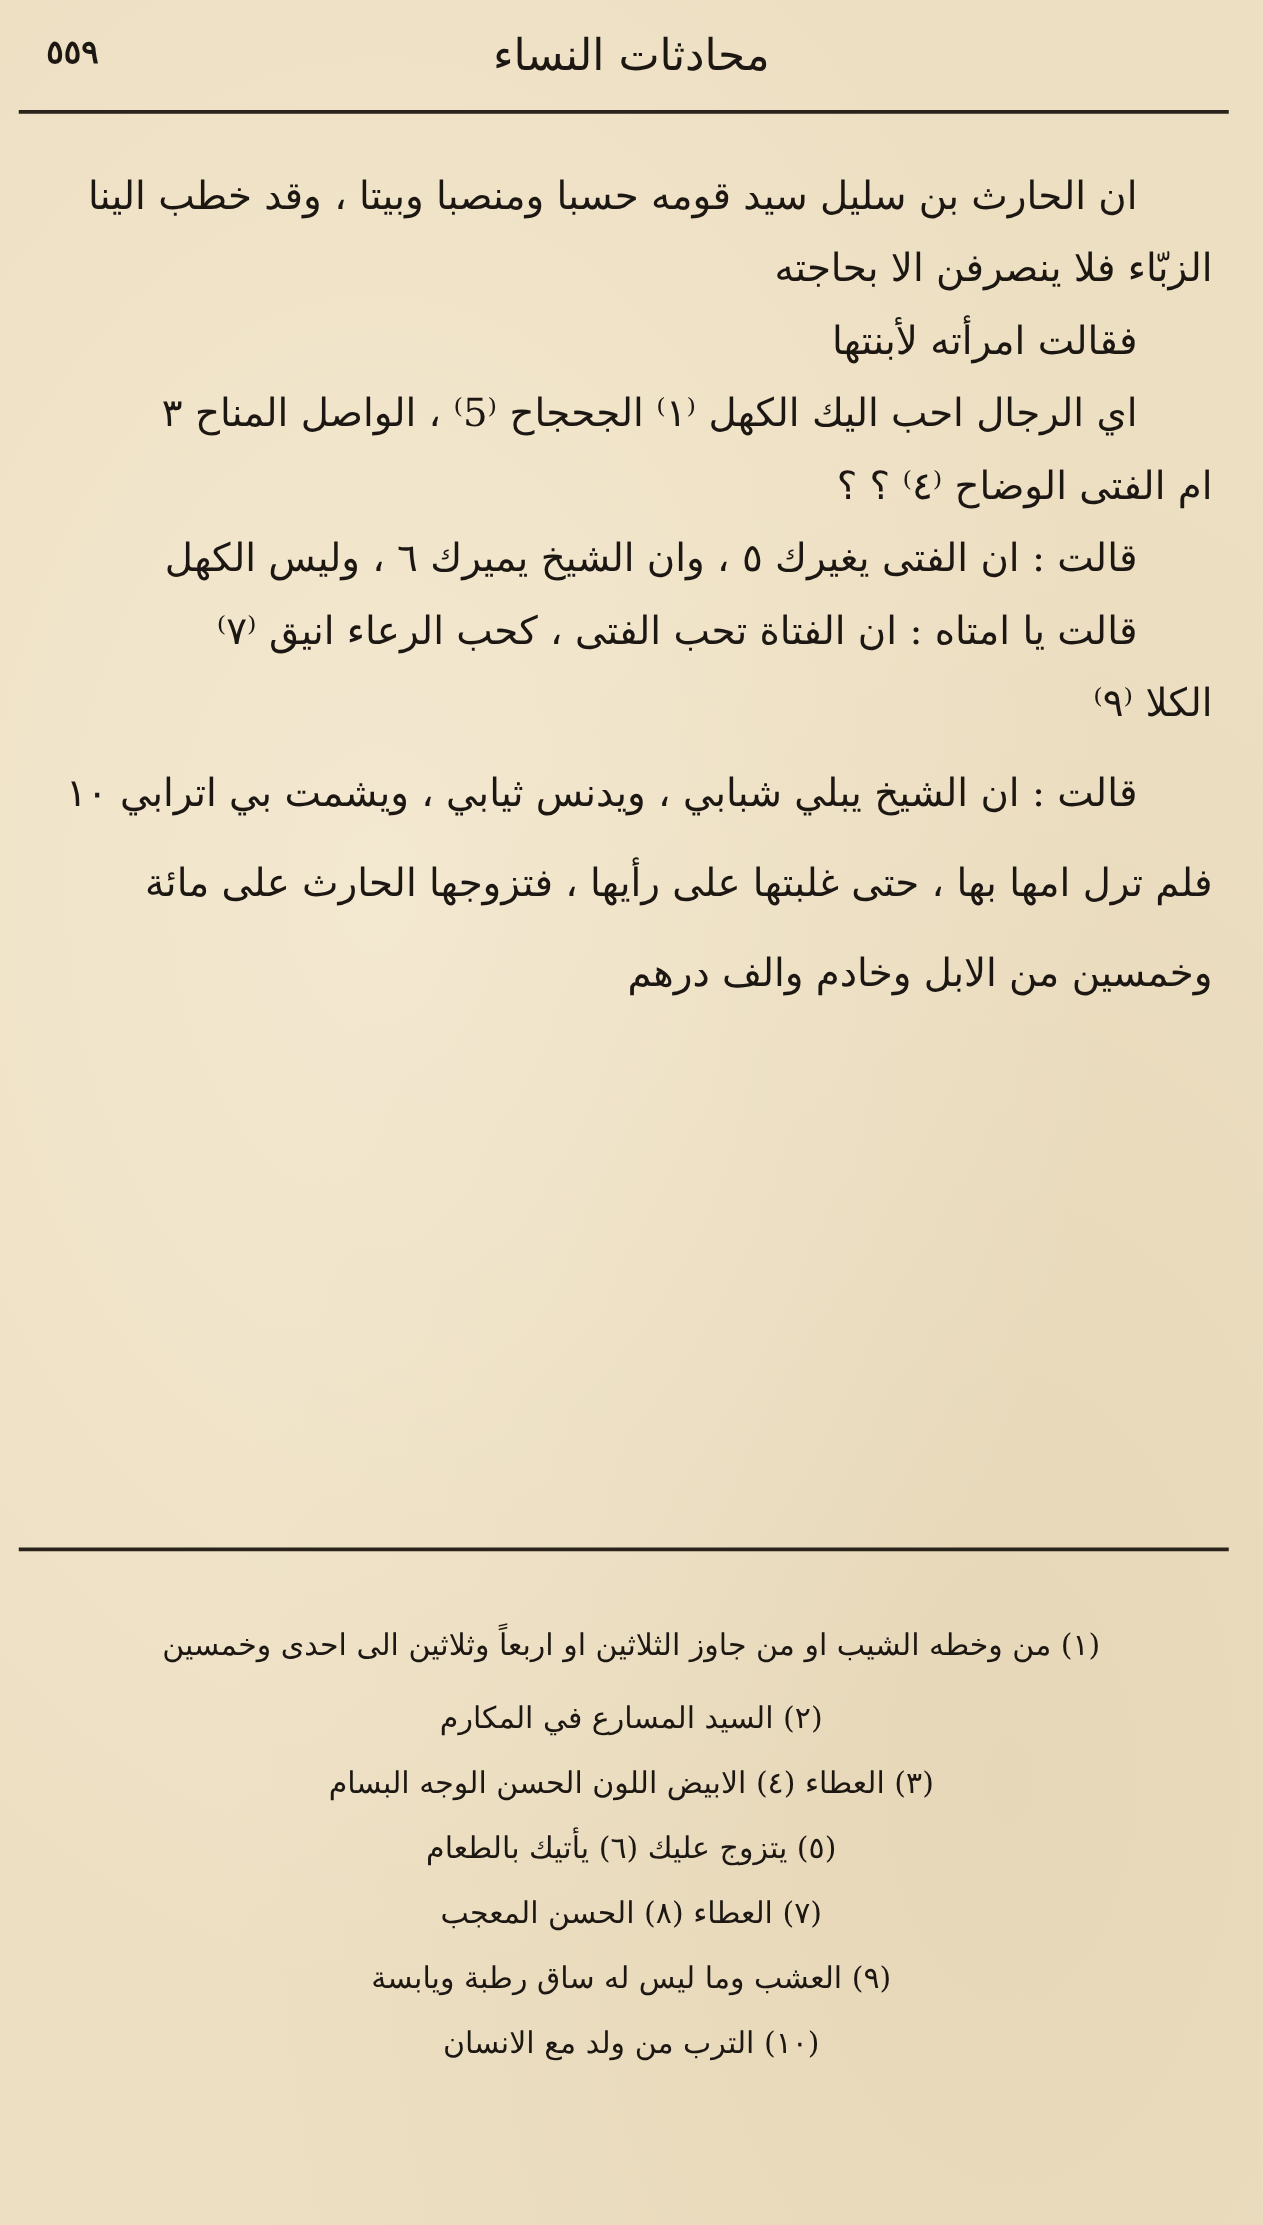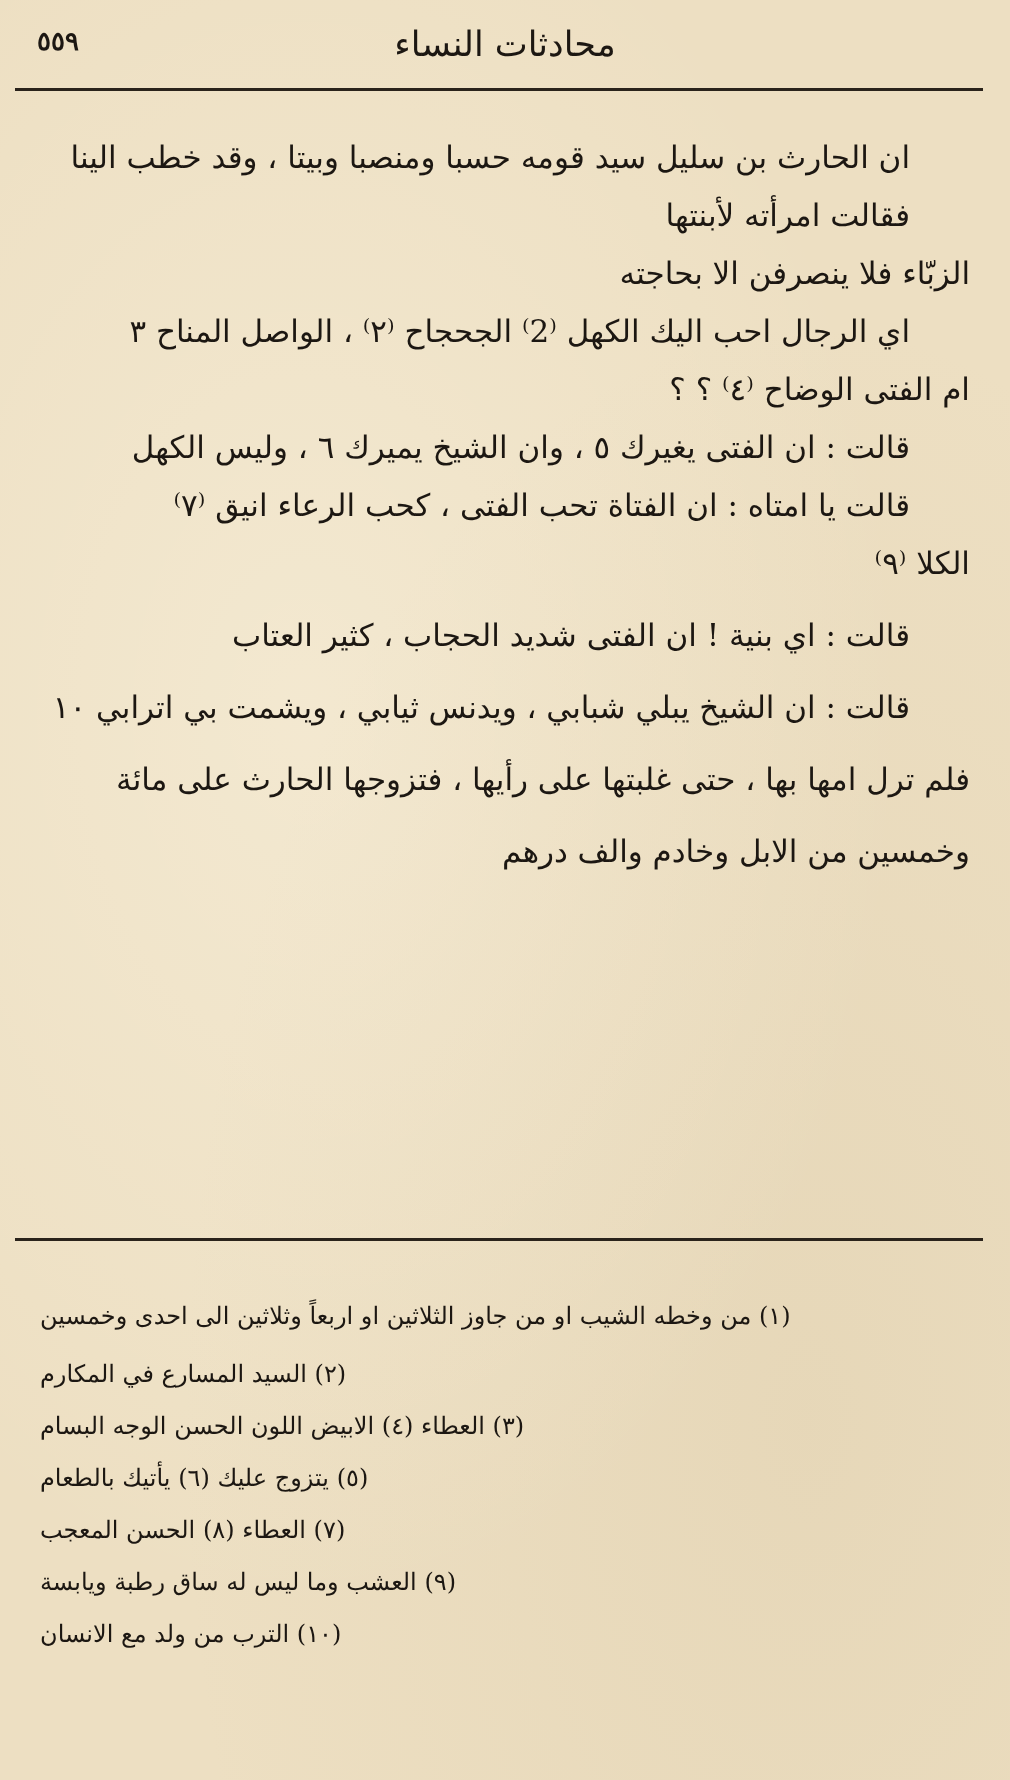--- a/index.html
+++ b/index.html
@@ -33,46 +33,45 @@
   .body-text {
     position: absolute; top: 128px; left: 22px; right: 40px;
     direction: rtl; 
     font-size: 31px; line-height: 58px;
   }
   .line { white-space: nowrap; height: 58px; }
   .line.indent { padding-right: 60px; }
   .line.gap { margin-top: 14px; }
   .footnotes {
     position: absolute; top: 1290px; left: 40px; right: 40px;
-    direction: rtl; text-align: left;
+    direction: rtl; text-align: center;
     font-size: 24px; line-height: 52px;
   }
   .fn { white-space: nowrap; height: 52px; }
   .fn.first { margin-bottom: 6px; }
 </style>
 </head>
 <body>
 
 <div class="page">
   <div class="header">
     <div class="running-title">محادثات النساء</div>
     <div class="page-number">٥٥٩</div>
   </div>
   <div class="rule top"></div>
 
   <div class="body-text">
     <div class="line indent">ان الحارث بن سليل سيد قومه حسبا ومنصبا وبيتا ، وقد خطب الينا</div>
+    <div class="line">الزبّاء فلا ينصرفن الا بحاجته</div>
     <div class="line indent">فقالت امرأته لأبنتها</div>
-    <div class="line">الزبّاء فلا ينصرفن الا بحاجته</div>
-    <div class="line indent">اي الرجال احب اليك الكهل ⁽2⁾ الجحجاح ⁽٢⁾ ، الواصل المناح ٣</div>
+    <div class="line indent">اي الرجال احب اليك الكهل ⁽١⁾ الجحجاح ⁽5⁾ ، الواصل المناح ٣</div>
     <div class="line">ام الفتى الوضاح ⁽٤⁾ ؟ ؟</div>
     <div class="line indent">قالت : ان الفتى يغيرك ٥ ، وان الشيخ يميرك ٦ ، وليس الكهل</div>
     <div class="line indent">قالت يا امتاه : ان الفتاة تحب الفتى ، كحب الرعاء انيق ⁽٧⁾</div>
     <div class="line">الكلا ⁽٩⁾</div>
-    <div class="line indent gap">قالت : اي بنية ! ان الفتى شديد الحجاب ، كثير العتاب</div>
     <div class="line indent gap">قالت : ان الشيخ يبلي شبابي ، ويدنس ثيابي ، ويشمت بي اترابي ١٠</div>
     <div class="line gap">فلم ترل امها بها ، حتى غلبتها على رأيها ، فتزوجها الحارث على مائة</div>
     <div class="line gap">وخمسين من الابل وخادم والف درهم</div>
   </div>
 
   <div class="rule mid"></div>
 
   <div class="footnotes">
     <div class="fn first">(١) من وخطه الشيب او من جاوز الثلاثين او اربعاً وثلاثين الى احدى وخمسين</div>
     <div class="fn">(٢) السيد المسارع في المكارم</div>

